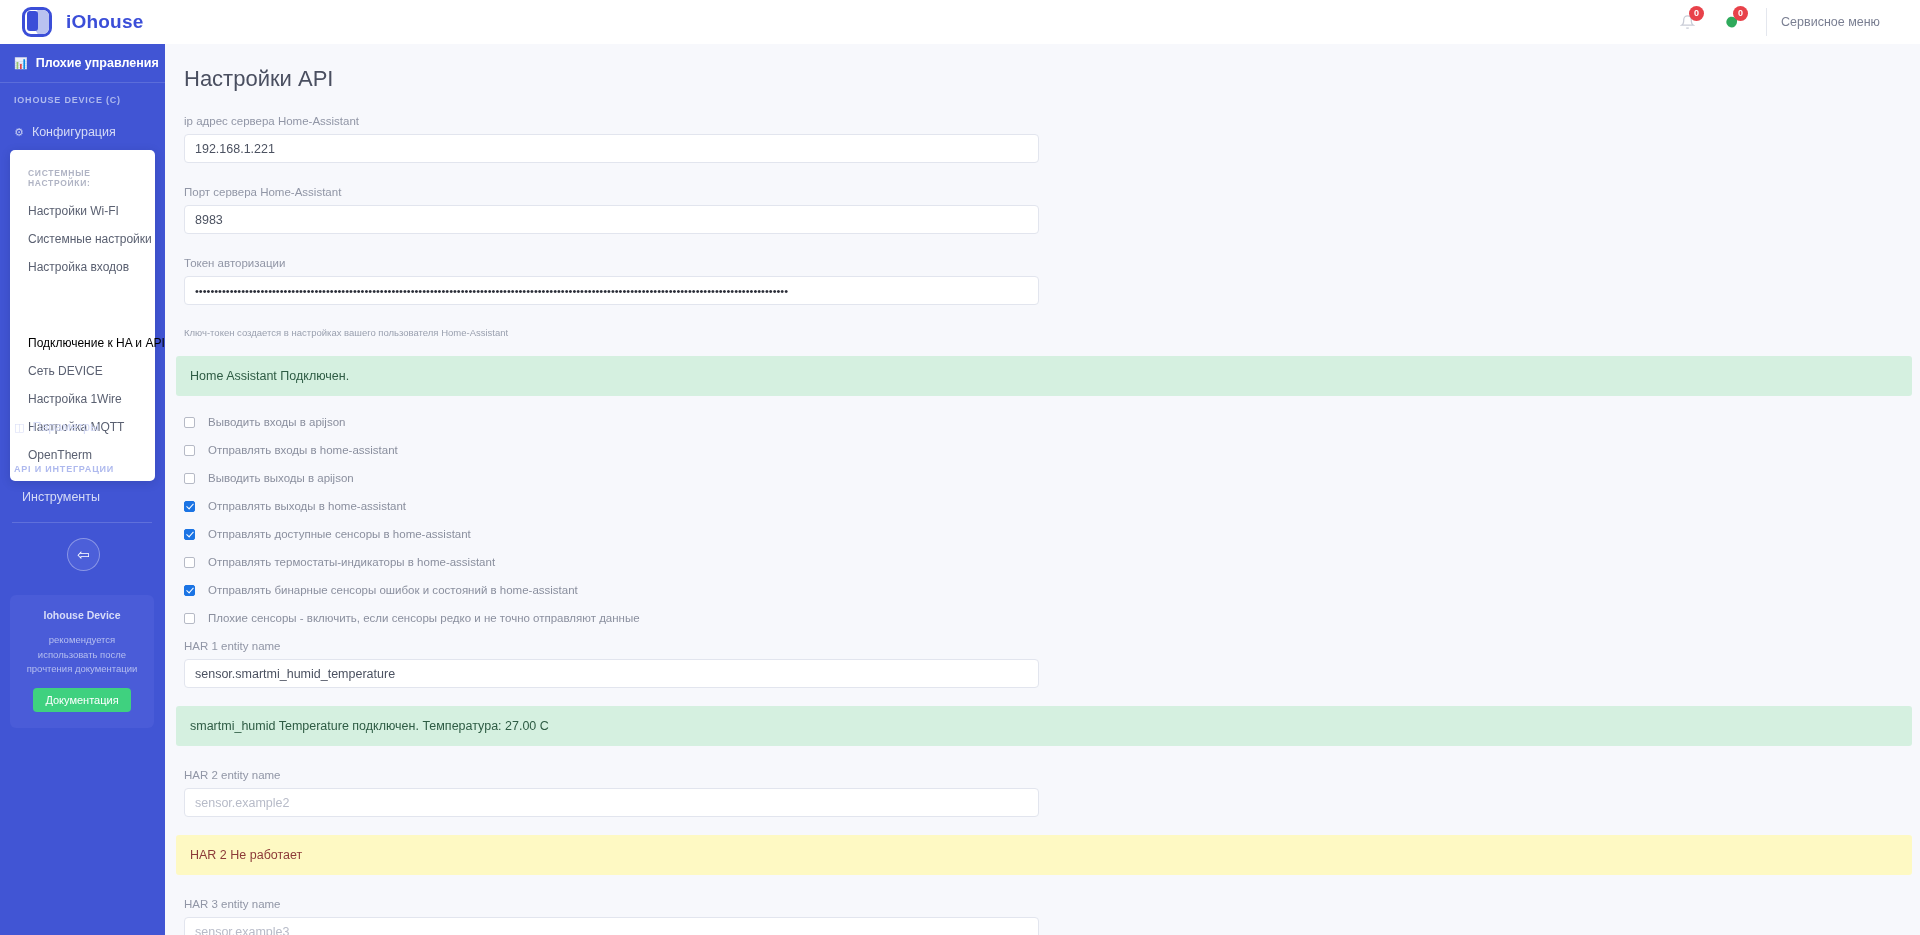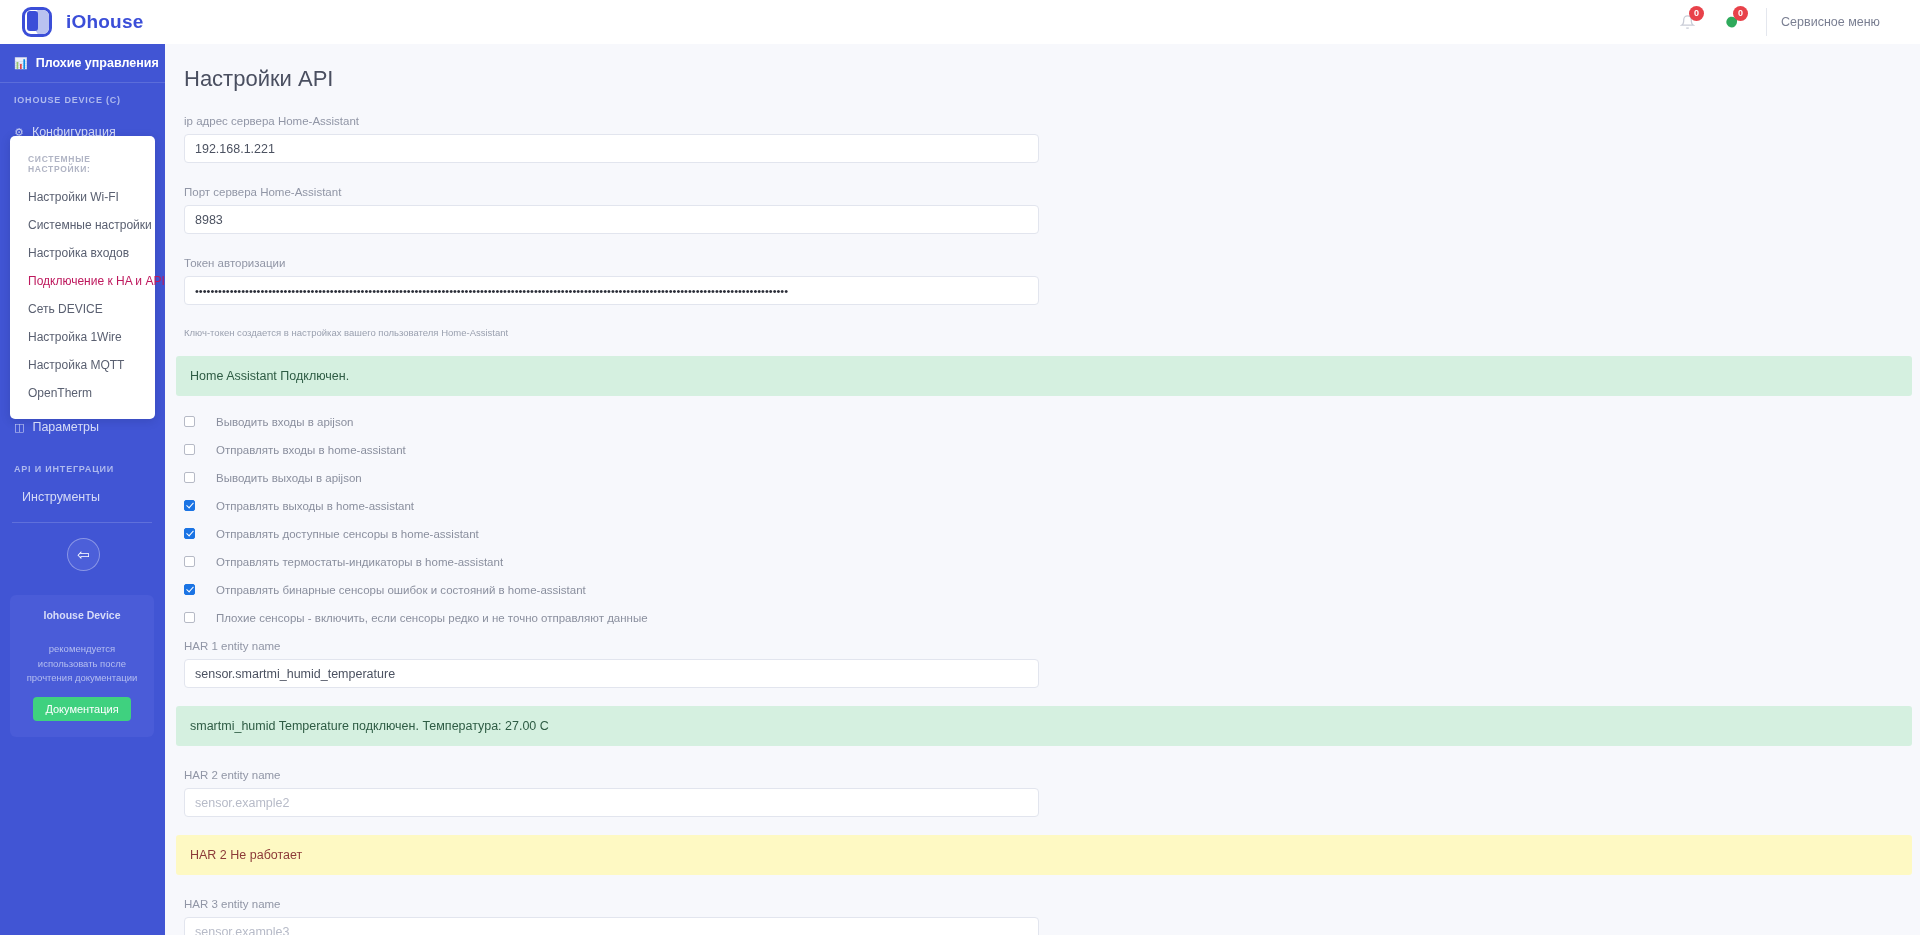--- a/index.html
+++ b/index.html
@@ -98,42 +98,43 @@
     color: #aeb9ee; font-size: 9px;
     letter-spacing: .8px; font-weight: bold;
     padding: 12px 0 8px 14px;
     text-transform: uppercase;
   }
   .side-link.muted { color: #d5dbf6; font-weight: normal; }
   .side-icon { font-size: 11px; opacity: .9; }
 
   
   .submenu {
-    position: absolute; left: 10px; top: 92px;
+    position: absolute; left: 10px; top: 106px;
     width: 145px;
     background: #ffffff;
     border-radius: 5px;
     box-shadow: 0 2px 10px rgba(20,30,80,.18);
     padding: 10px 0 12px 0;
   }
   .submenu-heading {
     color: #b0b4c4; font-size: 8.5px;
     letter-spacing: .7px; font-weight: bold;
     padding: 8px 0 9px 18px;
     text-transform: uppercase;
   }
   .submenu-item {
     font-size: 12px; color: #5a6071;
     padding: 7px 0 7px 18px;
     cursor: pointer; white-space: nowrap;
   }
   .submenu-item.active {
-    color: #be185d;
+    color: #000000;
     position: relative;
     width: 160px;
+    margin-top: 48px;
   }
   .param-link {
     position: absolute; left: 0; top: 364px;
     width: 165px;
   }
   .api-heading { position: absolute; left: 0; top: 408px; width: 165px; }
   .tools-link  { position: absolute; left: 0; top: 434px; width: 165px; }
   .side-rule {
     position: absolute; left: 12px; top: 478px;
     width: 140px; height: 1px;
@@ -148,21 +149,21 @@
     cursor: pointer;
   }
   .doc-card {
     position: absolute; left: 10px; top: 551px;
     width: 144px; padding: 14px 10px 16px;
     background: #4a5cd8; border-radius: 6px;
     text-align: center;
   }
   .doc-title {
     color: #d7dcf8; font-size: 10.5px;
-    font-weight: bold; margin-bottom: 21px;
+    font-weight: bold; margin-bottom: 12px;
   }
   .doc-text {
     color: #b6bff0; font-size: 9.5px; line-height: 1.55;
   }
   .doc-btn {
     display: inline-block; margin-top: 11px;
     background: #3fd17f; color: #ffffff;
     font-size: 11px; padding: 6px 12px;
     border-radius: 4px; cursor: pointer;
   }
@@ -202,22 +203,22 @@
   .alert {
     width: 1736px; margin: 18px 0 0 0;
     padding: 13px 0 13px 14px;
     font-size: 12.5px; border-radius: 3px;
   }
   .alert.success { background: #d5f0e0; color: #2e5c44; }
   .alert.danger  { background: #fef9c3; color: #8c3a38; }
 
   .check-list { margin-top: 20px; }
   .check-row {
-    display: flex; align-items: flex-start;
-    gap: 21px; margin-bottom: 16px;
+    display: flex; align-items: flex-end;
+    gap: 13px; margin-bottom: 16px;
   }
   .cbox {
     width: 11px; height: 11px;
     border: 1px solid #b6bac6; border-radius: 2px;
     background: #ffffff; flex: none;
     cursor: pointer;
   }
   .cbox.checked {
     background: #1b74e4; border-color: #1b74e4;
     position: relative;

